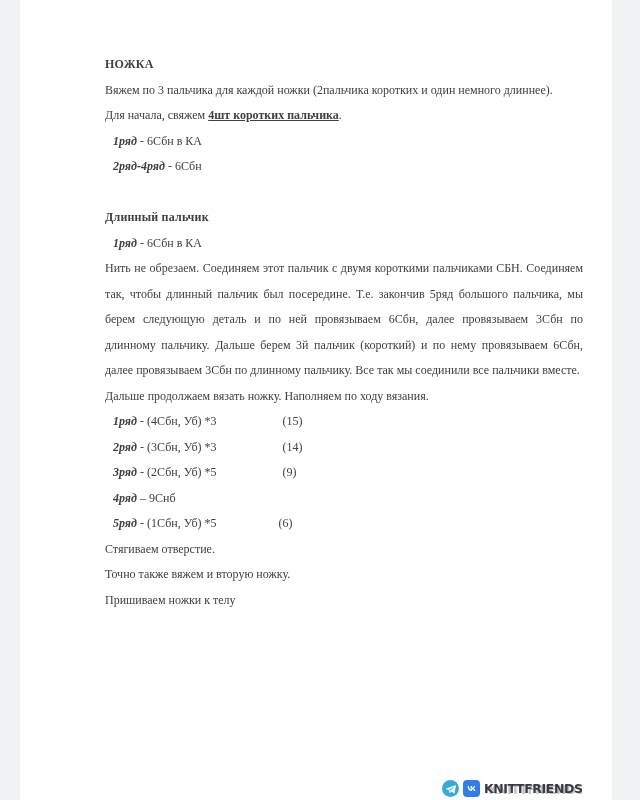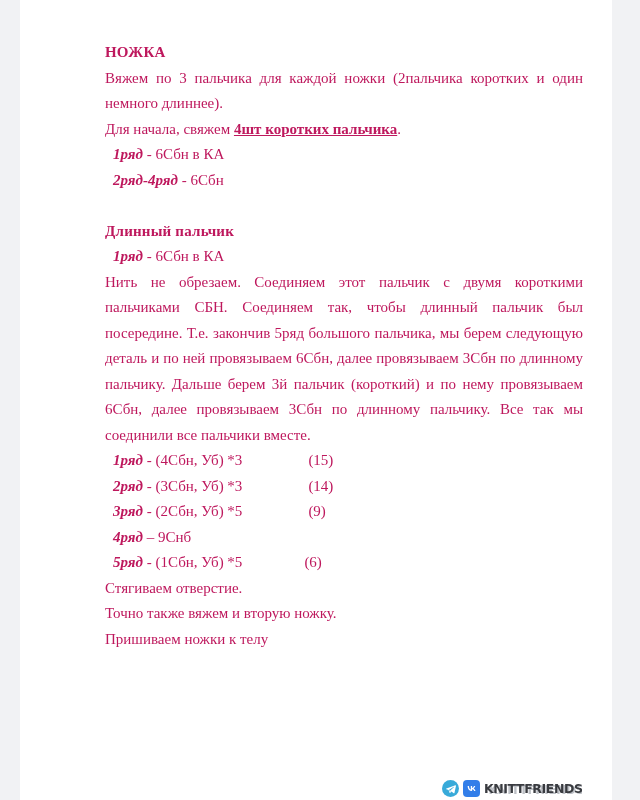--- a/index.html
+++ b/index.html
@@ -36,24 +36,24 @@
     top: 0;
     left: 20px;
     right: 28px;
     bottom: 0;
     background: #ffffff;
   }
 
   .doc-body {
     position: absolute;
     left: 85px;
-    top: 40px;
+    top: 52px;
     width: 478px;
-    color: #be185d;
-    font-size: 15px;
+    color: #404040;
+    font-size: 12px;
     line-height: 25.5px;
   }
 
   .doc-heading {
     font-weight: bold;
     letter-spacing: 0.2px;
   }
 
   .para {
     text-align: justify;
@@ -172,20 +172,21 @@
       <div class="spacer-line"></div>
 
       <div class="doc-heading">Длинный пальчик</div>
 
       <div class="row-line">
         <span class="row-label">1ряд</span><span> - 6Сбн в КА</span>
       </div>
 
       <div class="para">Нить не обрезаем. Соединяем этот пальчик с двумя короткими пальчиками СБН. Соединяем так, чтобы длинный пальчик был посередине. Т.е. закончив 5ряд большого пальчика, мы берем следующую деталь и по ней провязываем 6Сбн, далее провязываем 3Сбн по длинному пальчику. Дальше берем 3й пальчик (короткий) и по нему провязываем 6Сбн, далее провязываем 3Сбн по длинному пальчику. Все так мы соединили все пальчики вместе.</div>
 
+      <div class="para-left">Дальше продолжаем вязать ножку. Наполняем по ходу вязания.</div>
 
       <div class="row-line">
         <span class="row-label">1ряд</span><span> - (4Сбн, Уб) *3</span><span class="row-count">(15)</span>
       </div>
       <div class="row-line">
         <span class="row-label">2ряд</span><span> - (3Сбн, Уб) *3</span><span class="row-count">(14)</span>
       </div>
       <div class="row-line">
         <span class="row-label">3ряд</span><span> - (2Сбн, Уб) *5</span><span class="row-count">(9)</span>
       </div>

